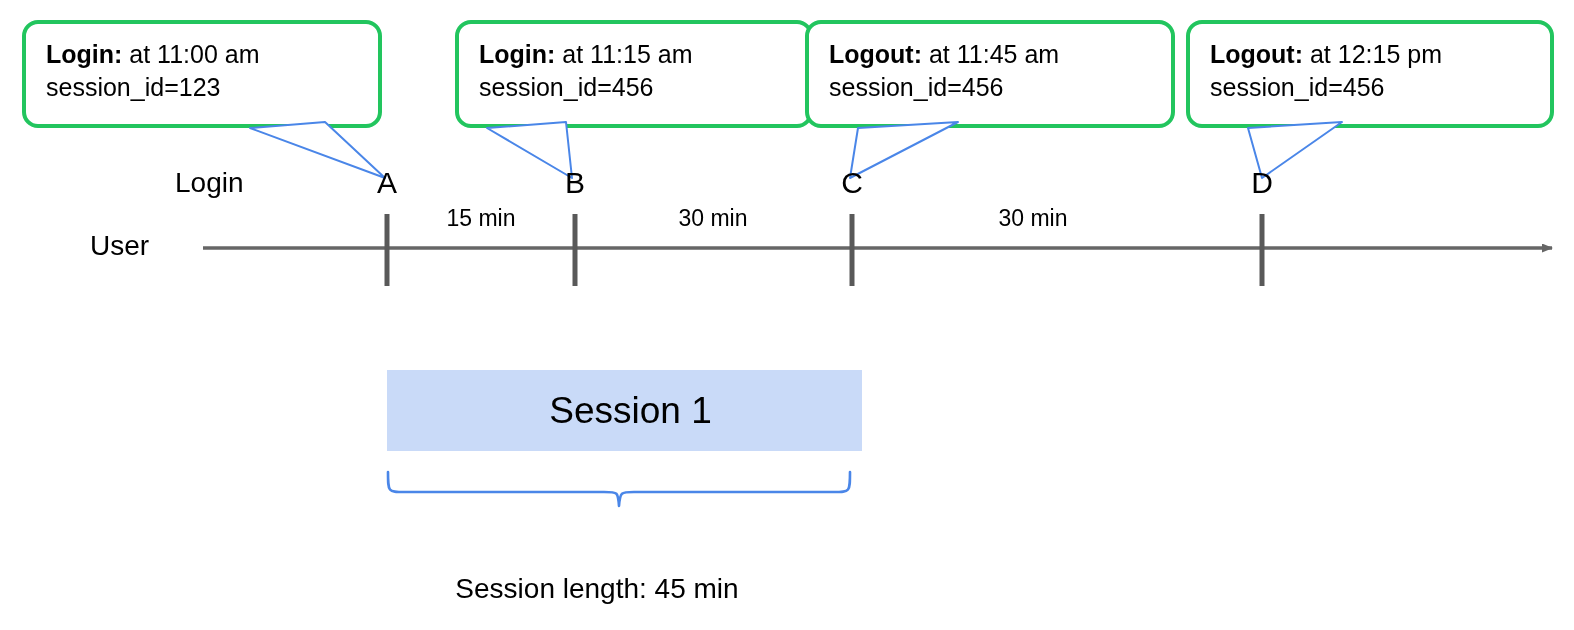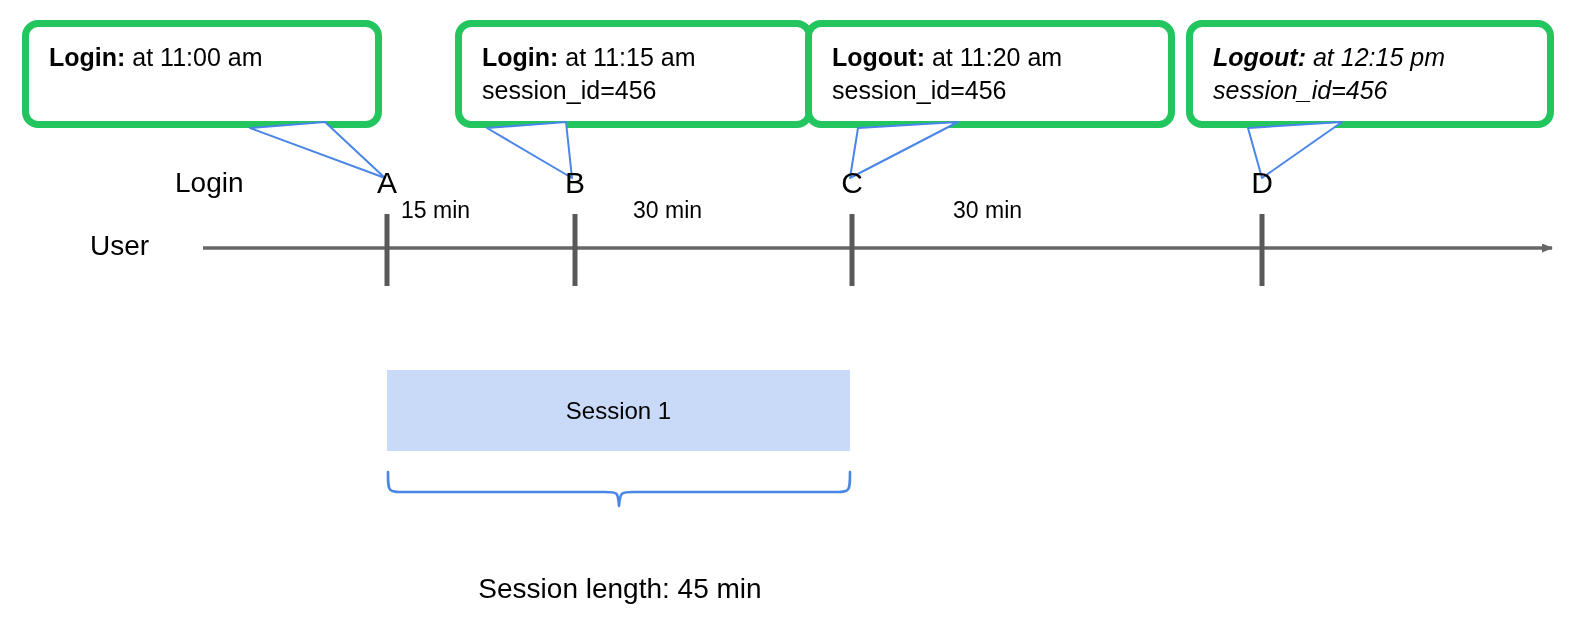--- a/index.html
+++ b/index.html
@@ -18,21 +18,21 @@
     width: 1574px;
     height: 630px;
     overflow: hidden;
     background: #ffffff;
   }
 
   
   .callout {
     position: absolute;
     box-sizing: border-box;
-    border: 7px solid #22c55e;
+    border: 4px solid #22c55e;
     border-radius: 16px;
     background: #ffffff;
     padding: 14px 18px 12px 20px;
     line-height: 1.32;
     font-size: 25px;
     white-space: nowrap;
   }
   .callout .ev-label {
     font-weight: bold;
   }
@@ -67,60 +67,63 @@
     top: 232px;
   }
   .marker-lbl {
     font-size: 30px;
     top: 168px;
     text-align: center;
     width: 40px;
   }
   .interval-lbl {
     font-size: 23px;
-    top: 199px;
+    top: 207px;
+    text-align: center;
     width: 160px;
   }
   .session-bar {
     position: absolute;
     background: #c9daf8;
     display: flex;
     align-items: center;
     justify-content: center;
-    font-size: 24px;
+    font-size: 37px;
     color: #000000;
+    padding-left: 12px;
   }
   .lbl-session-length {
     font-size: 28px;
     top: 575px;
     text-align: center;
     width: 470px;
-    left: 385px;
+    left: 362px;
   }
 </style>
 </head>
 <body>
 
 <div id="stage">
 
   <div class="callout" style="left:22px; top:20px; width:360px; height:108px;">
     <span class="ev-label">Login:</span><span> at 11:00 am</span>
+    <span class="ev-line2">session_id=123</span>
   </div>
 
   <div class="callout" style="left:419px; top:20px; width:358px; height:108px;margin-left:36px;">
     <span class="ev-label">Login:</span><span> at 11:15 am</span>
     <span class="ev-line2">session_id=456</span>
   </div>
 
   <div class="callout" style="left:805px; top:20px; width:370px; height:108px;">
-    <span class="ev-label">Logout:</span><span> at 11:20 am</span>
+    <span class="ev-label">Logout:</span><span> at 11:45 am</span>
     <span class="ev-line2">session_id=456</span>
   </div>
 
-  <div class="callout" style="left:1186px; top:20px; width:368px; height:108px;font-style:italic;">
+  <div class="callout" style="left:1186px; top:20px; width:368px; height:108px;">
     <span class="ev-label">Logout:</span><span> at 12:15 pm</span>
     <span class="ev-line2">session_id=456</span>
   </div>
 
   <svg id="overlay" viewBox="0 0 1574 630" width="1574" height="630" xmlns="http://www.w3.org/2000/svg">
 
     <defs>
       <marker id="arrowRight" markerWidth="11" markerHeight="9" refX="10" refY="4.5" orient="auto" markerUnits="userSpaceOnUse">
         <path d="M0,0 L11,4.5 L0,9 z" fill="#666666"></path>
       </marker>

